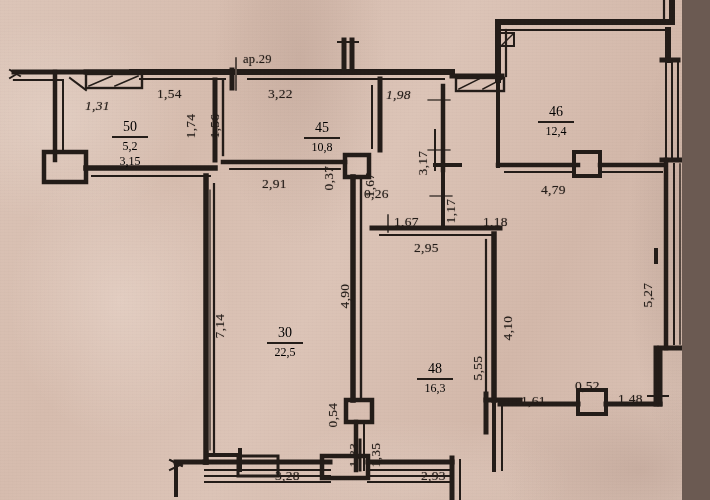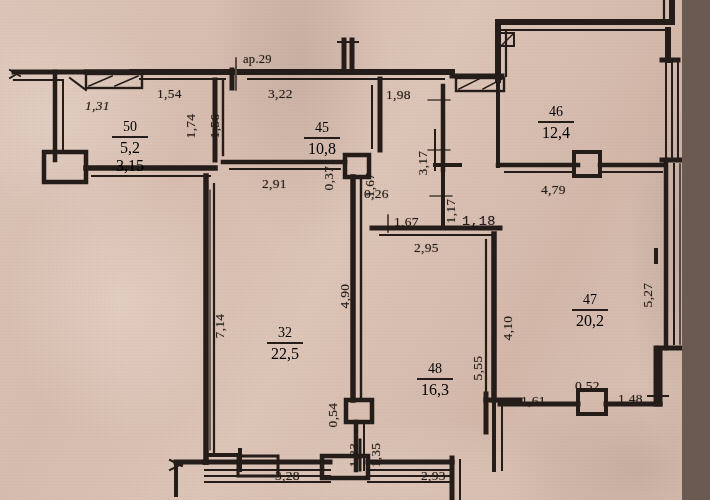--- a/index.html
+++ b/index.html
@@ -34,21 +34,21 @@
     position:absolute;
     color:#241d19;
     font-family:"Liberation Serif", serif;
     white-space:nowrap;
     letter-spacing:.3px;
     text-shadow:0 0 1px rgba(36,29,25,.45);
   }
   .dim{font-size:13.5px;}
   .vert{transform-origin:50% 50%;}
   .roomnum{font-size:14px;text-align:center;margin-top:20px;}
-  .roomarea{font-size:16px;text-align:center;}
+  .roomarea{font-size:12px;text-align:center;}
   .roombox{position:absolute;text-align:center;}
   .roombox .rule{
     height:1.5px;background:#241d19;margin:1px auto 1px;width:36px;
   }
   .apt{font-size:12.5px;}
 </style>
 </head>
 <body>
 
 <div id="plan">
@@ -215,35 +215,35 @@
     </g>
   </svg>
 
   <div class="grain"></div>
 
   <div class="lbl apt" style="left:243px;top:52px;">ар.29</div>
 
   <div class="lbl dim" style="left:85px;top:98px;font-style:italic;">1,31</div>
   <div class="lbl dim" style="left:157px;top:86px;">1,54</div>
   <div class="lbl dim" style="left:268px;top:86px;">3,22</div>
-  <div class="lbl dim" style="left:386px;top:87px;">1,98</div>
+  <div class="lbl dim" style="left:386px;top:87px;font-style:italic;">1,98</div>
 
   <div class="lbl dim vert" style="left:179px;top:118px;transform:rotate(-90deg);">1,74</div>
   <div class="lbl dim vert" style="left:203px;top:118px;transform:rotate(-90deg);">1,56</div>
   <div class="lbl dim vert" style="left:208px;top:318px;transform:rotate(-90deg);">7,14</div>
 
   <div class="lbl dim" style="left:262px;top:176px;">2,91</div>
   <div class="lbl dim vert" style="left:317px;top:170px;transform:rotate(-90deg);">0,37</div>
   <div class="lbl dim" style="left:336px;top:186px;margin-left:28px;">0,26</div>
   <div class="lbl dim vert" style="left:358px;top:177px;transform:rotate(-90deg);">1,67</div>
   <div class="lbl dim" style="left:394px;top:214px;">1,67</div>
   <div class="lbl dim" style="left:414px;top:240px;">2,95</div>
   <div class="lbl dim vert" style="left:411px;top:155px;transform:rotate(-90deg);">3,17</div>
   <div class="lbl dim vert" style="left:439px;top:203px;transform:rotate(-90deg);">1,17</div>
-  <div class="lbl dim" style="left:462px;top:214px;font-family:Liberation Mono, monospace;">1,18</div>
+  <div class="lbl dim" style="left:483px;top:214px;">1,18</div>
   <div class="lbl dim vert" style="left:333px;top:288px;transform:rotate(-90deg);">4,90</div>
   <div class="lbl dim vert" style="left:321px;top:407px;transform:rotate(-90deg);">0,54</div>
   <div class="lbl dim vert" style="left:466px;top:360px;transform:rotate(-90deg);">5,55</div>
   <div class="lbl dim vert" style="left:496px;top:320px;transform:rotate(-90deg);">4,10</div>
 
   <div class="lbl dim" style="left:541px;top:182px;">4,79</div>
   <div class="lbl dim vert" style="left:636px;top:287px;transform:rotate(-90deg);">5,27</div>
   <div class="lbl dim" style="left:575px;top:378px;">0,52</div>
   <div class="lbl dim" style="left:521px;top:393px;">1,61</div>
   <div class="lbl dim" style="left:618px;top:391px;">1,48</div>
@@ -265,31 +265,26 @@
     <div class="rule"></div>
     <div class="roomarea">10,8</div>
   </div>
 
   <div class="roombox" style="left:526px;top:84px;width:60px;">
     <div class="roomnum">46</div>
     <div class="rule"></div>
     <div class="roomarea">12,4</div>
   </div>
 
-  <div class="roombox" style="left:560px;top:272px;width:60px;">
-    <div class="roomnum">47</div>
-    <div class="rule"></div>
-    <div class="roomarea">20,2</div>
-  </div>
 
   <div class="roombox" style="left:405px;top:341px;width:60px;">
     <div class="roomnum">48</div>
     <div class="rule"></div>
     <div class="roomarea">16,3</div>
   </div>
 
   <div class="roombox" style="left:255px;top:305px;width:60px;">
-    <div class="roomnum">32</div>
+    <div class="roomnum">30</div>
     <div class="rule"></div>
     <div class="roomarea">22,5</div>
   </div>
 
 </div>
 
 </body></html>

